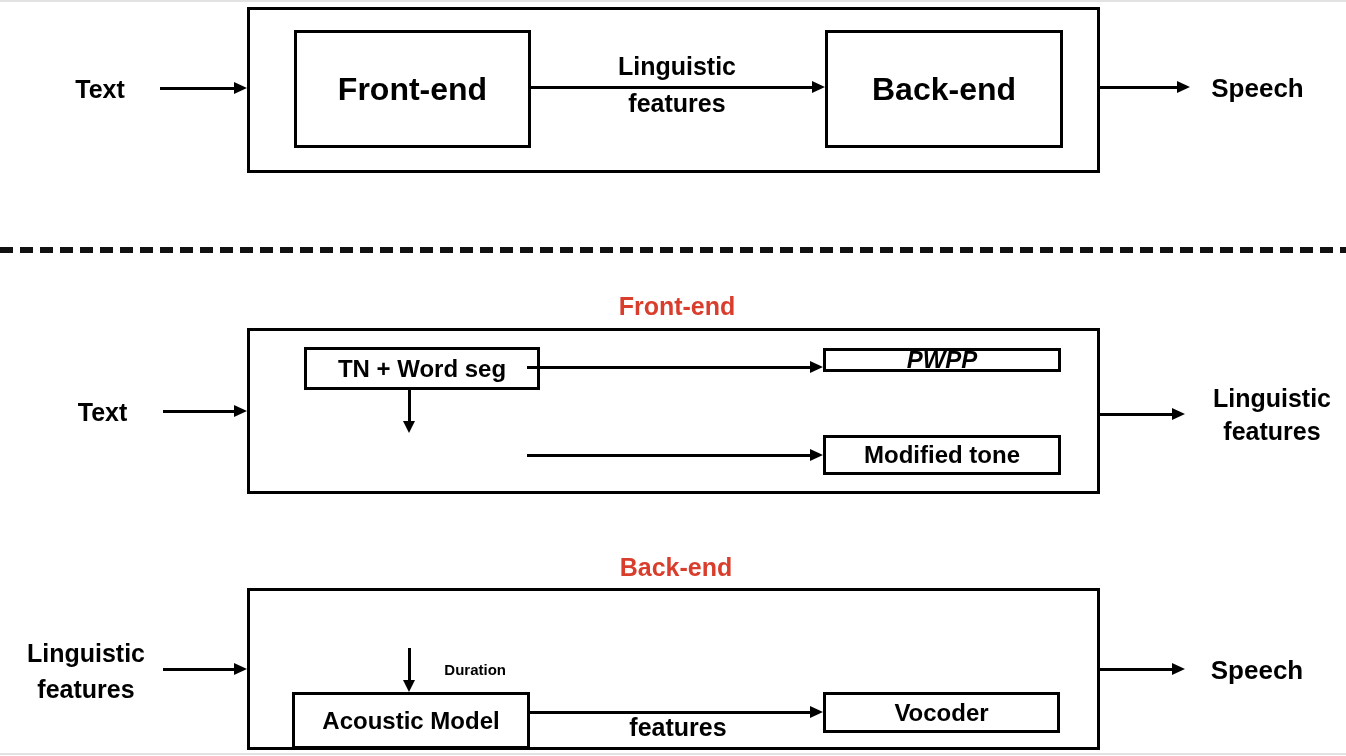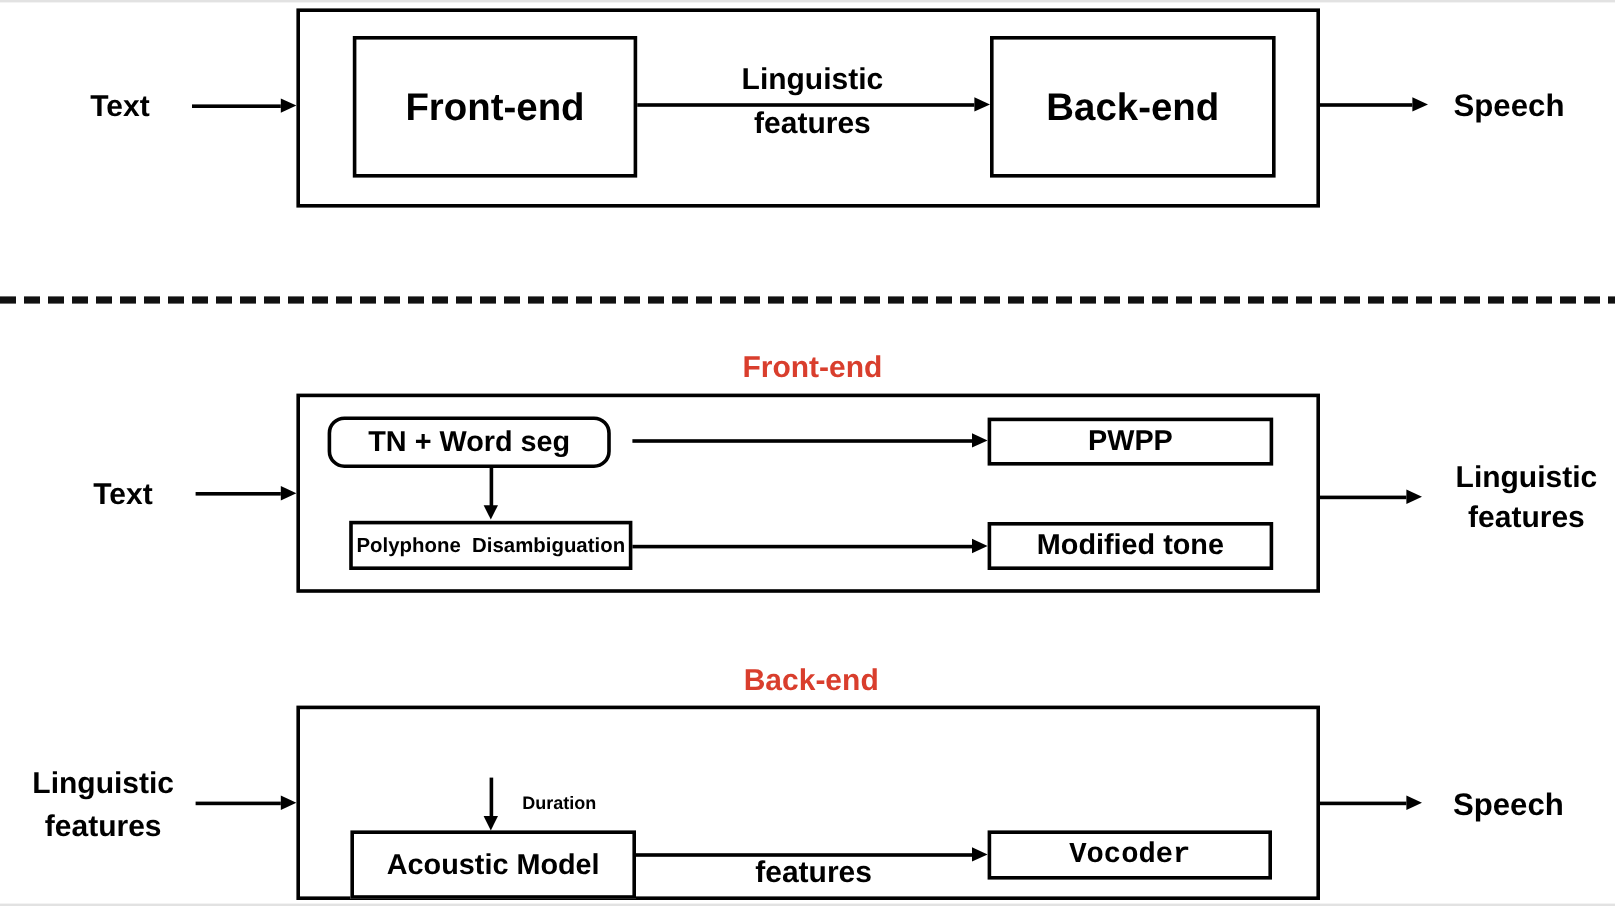--- a/index.html
+++ b/index.html
@@ -48,27 +48,24 @@
 
   <div class="line" style="left:1100px;top:86px;width:77px;height:3px;"></div>
   <div class="ah-r" style="left:1177px;top:81px;"></div>
   <div class="lbl f26" style="left:1195px;top:75px;width:125px;">Speech</div>
 
   <div class="dashed"></div>
 
   <div class="lbl f25 red" style="left:560px;top:293px;width:234px;">Front-end</div>
   <div class="box" style="left:247px;top:328px;width:853px;height:166px;"></div>
 
-  <div class="box f24" style="left:273px;top:347px;width:236px;height:43px;border-radius:14px;">
+  <div class="box f24" style="left:304px;top:347px;width:236px;height:43px;">
     <span>TN + Word seg</span>
   </div>
-  <div class="box f17 pre" style="left:291px;top:434px;width:236px;height:41px;">
-    <span class="pre">Polyphone  Disambiguation</span>
-  </div>
-  <div class="box f24" style="left:823px;top:348px;width:238px;height:40px;">
+  <div class="box f24" style="left:823px;top:348px;width:238px;height:24px;font-style:italic;">
     <span>PWPP</span>
   </div>
   <div class="box f24" style="left:823px;top:435px;width:238px;height:40px;">
     <span>Modified tone</span>
   </div>
 
   <div class="lbl f25" style="left:45px;top:399px;width:115px;">Text</div>
   <div class="line" style="left:163px;top:410px;width:71px;height:3px;"></div>
   <div class="ah-r" style="left:234px;top:405px;"></div>
 
@@ -85,32 +82,32 @@
   <div class="ah-r" style="left:1172px;top:408px;"></div>
   <div class="lbl f25" style="left:1190px;top:385px;width:164px;">Linguistic</div>
   <div class="lbl f25" style="left:1190px;top:418px;width:164px;">features</div>
 
   <div class="lbl f25 red" style="left:560px;top:554px;width:232px;">Back-end</div>
   <div class="box" style="left:247px;top:588px;width:853px;height:162px;"></div>
 
   <div class="box f24" style="left:292px;top:692px;width:238px;height:57px;">
     <span>Acoustic Model</span>
   </div>
-  <div class="box f24" style="left:823px;top:692px;width:237px;height:41px;font-family:Liberation Mono, monospace;">
+  <div class="box f24" style="left:823px;top:692px;width:237px;height:41px;">
     <span>Vocoder</span>
   </div>
 
   <div class="lbl f25" style="left:5px;top:640px;width:162px;">Linguistic</div>
   <div class="lbl f25" style="left:5px;top:676px;width:162px;">features</div>
   <div class="line" style="left:163px;top:668px;width:71px;height:3px;"></div>
   <div class="ah-r" style="left:234px;top:663px;"></div>
 
   <div class="line" style="left:408px;top:648px;width:3px;height:33px;"></div>
   <div class="ah-d" style="left:403px;top:680px;"></div>
-  <div class="lbl f15" style="left:426px;top:661px;width:80px;">Duration</div>
+  <div class="lbl f15" style="left:426px;top:661px;width:80px;text-align:right;">Duration</div>
 
   <div class="line" style="left:530px;top:711px;width:280px;height:3px;"></div>
   <div class="ah-r" style="left:810px;top:706px;"></div>
   <div class="lbl f25" style="left:595px;top:714px;width:166px;">features</div>
 
   <div class="line" style="left:1100px;top:668px;width:72px;height:3px;"></div>
   <div class="ah-r" style="left:1172px;top:663px;"></div>
   <div class="lbl f26" style="left:1197px;top:657px;width:120px;">Speech</div>
 
 </div>

